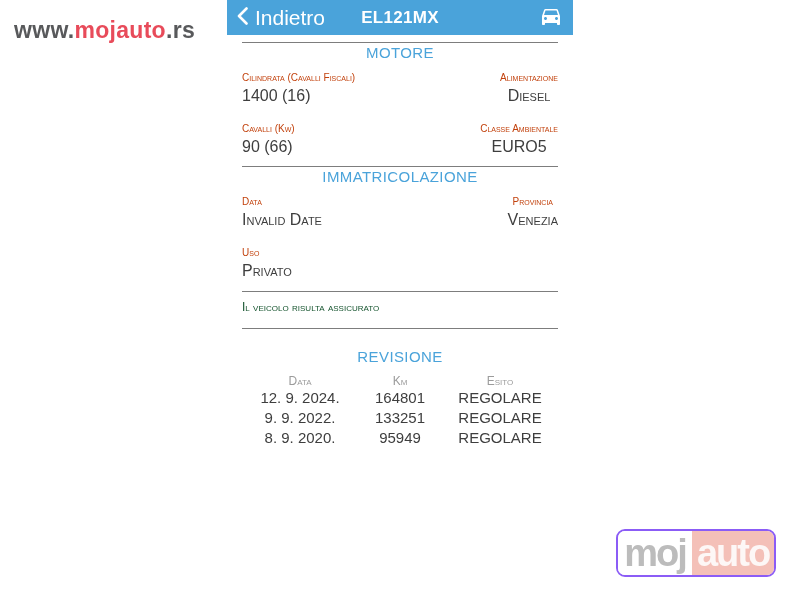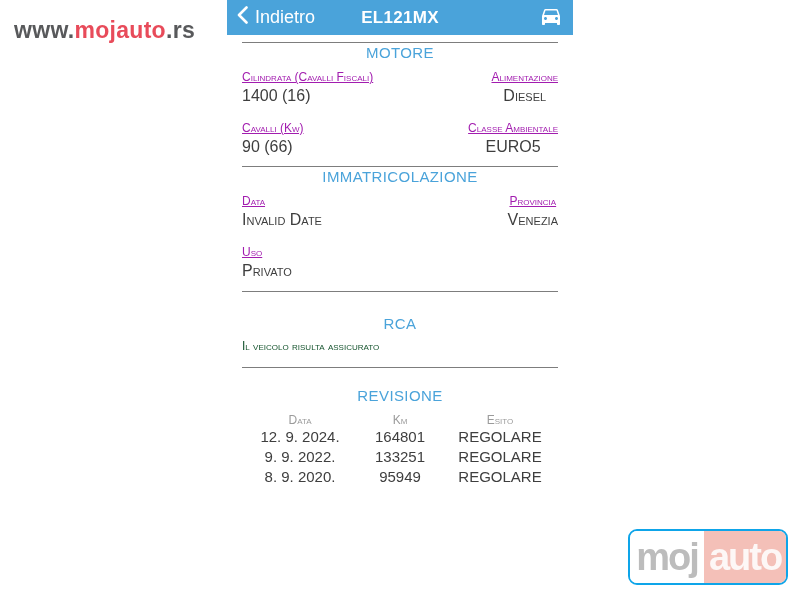--- a/index.html
+++ b/index.html
@@ -9,49 +9,49 @@
   }
   
   .brand{position:absolute;left:14px;top:17px;font-size:23px;font-weight:bold;
          color:#58595b;letter-spacing:.3px;}
   .brand .red{color:#e84b5a;}
 
   
   .phone{position:absolute;left:227px;top:0;width:346px;height:600px;background:#fff;}
   .navbar{height:35px;background:#4aa3da;display:flex;align-items:center;
           padding:0 10px;position:relative;color:#fff;}
-  .back{display:flex;align-items:center;gap:7px;font-size:18px;cursor:pointer;z-index:2;}
+  .back{display:flex;align-items:center;gap:7px;font-size:21px;cursor:pointer;z-index:2;}
   .nav-title{position:absolute;left:0;right:0;text-align:center;font-weight:bold;
              font-size:17px;letter-spacing:.3px;}
   .car-btn{margin-left:auto;display:flex;align-items:center;z-index:2;cursor:pointer;}
 
   .content{padding:0 15px;color:#3e3e3e;}
   .divider{height:0;border-top:1px solid #7d7d7d;}
   .d-top{margin-top:7px;}
   .sec-title{color:#4aa3da;font-size:15px;text-align:center;letter-spacing:.4px;
              line-height:15px;margin-top:2px;}
   .row{display:flex;justify-content:space-between;margin-top:11px;}
   .row.gap{margin-top:17px;}
   .field{display:flex;flex-direction:column;}
   .field.right{text-align:center;}
-  .flabel{font-size:12px;line-height:13px;color:#a21caf;font-variant:small-caps;text-decoration:underline;}
+  .flabel{font-size:10px;line-height:13px;color:#c2410c;font-variant:small-caps;}
   .fvalue{font-size:16px;line-height:19px;color:#3e3e3e;font-variant:small-caps;margin-top:2px;}
   .rca-row{display:flex;justify-content:space-between;align-items:flex-end;margin-top:8px;}
   .rca-status{font-size:12px;color:#14532d;font-variant:small-caps;margin-bottom:4px;}
   .rca-title{margin-top:24px;}
   .rev-table{width:300px;margin:10px auto 0;}
   .tr{display:flex;}
   .tc{width:100px;text-align:center;}
   .th{font-size:12px;line-height:14px;color:#9b9b9b;font-variant:small-caps;}
   .td{font-size:15px;line-height:20px;color:#3e3e3e;}
 
   
-  .wm{position:absolute;left:616px;top:529px;width:160px;height:56px;box-sizing:border-box;
-      border:2px solid #0ea5e9;border-radius:9px;overflow:hidden;display:flex;
-      font-weight:bold;font-size:38px;letter-spacing:-2px;line-height:1;margin-left:12px;}
+  .wm{position:absolute;left:616px;top:529px;width:160px;height:48px;box-sizing:border-box;
+      border:2px solid #8b5cf6;border-radius:9px;overflow:hidden;display:flex;
+      font-weight:bold;font-size:38px;letter-spacing:-2px;line-height:1;}
   .wm-left{width:74px;background:#ffffff;color:#bcbcbc;display:flex;
            align-items:center;justify-content:center;}
   .wm-right{flex:1;background:#f4c0b8;color:#fdf7f6;display:flex;
             align-items:center;justify-content:center;}
 </style>
 </head>
 <body>
 
 <div class="brand"><span>www.</span><span class="red">mojauto</span><span>.rs</span></div>
 
@@ -114,21 +114,20 @@
       </div>
     </div>
     <div class="row gap">
       <div class="field">
         <span class="flabel">Uso</span>
         <span class="fvalue">Privato</span>
       </div>
     </div>
     <div class="divider" style="margin-top:11px"></div>
 
-    <div class="sec-title rca-title">RCA</div>
     <div class="rca-row">
       <div class="rca-status">Il veicolo risulta assicurato</div>
     </div>
     <div class="divider" style="margin-top:10px"></div>
 
     <div class="sec-title" style="margin-top:20px">REVISIONE</div>
     <div class="rev-table">
       <div class="tr">
         <div class="tc th">Data</div>
         <div class="tc th">Km</div>

